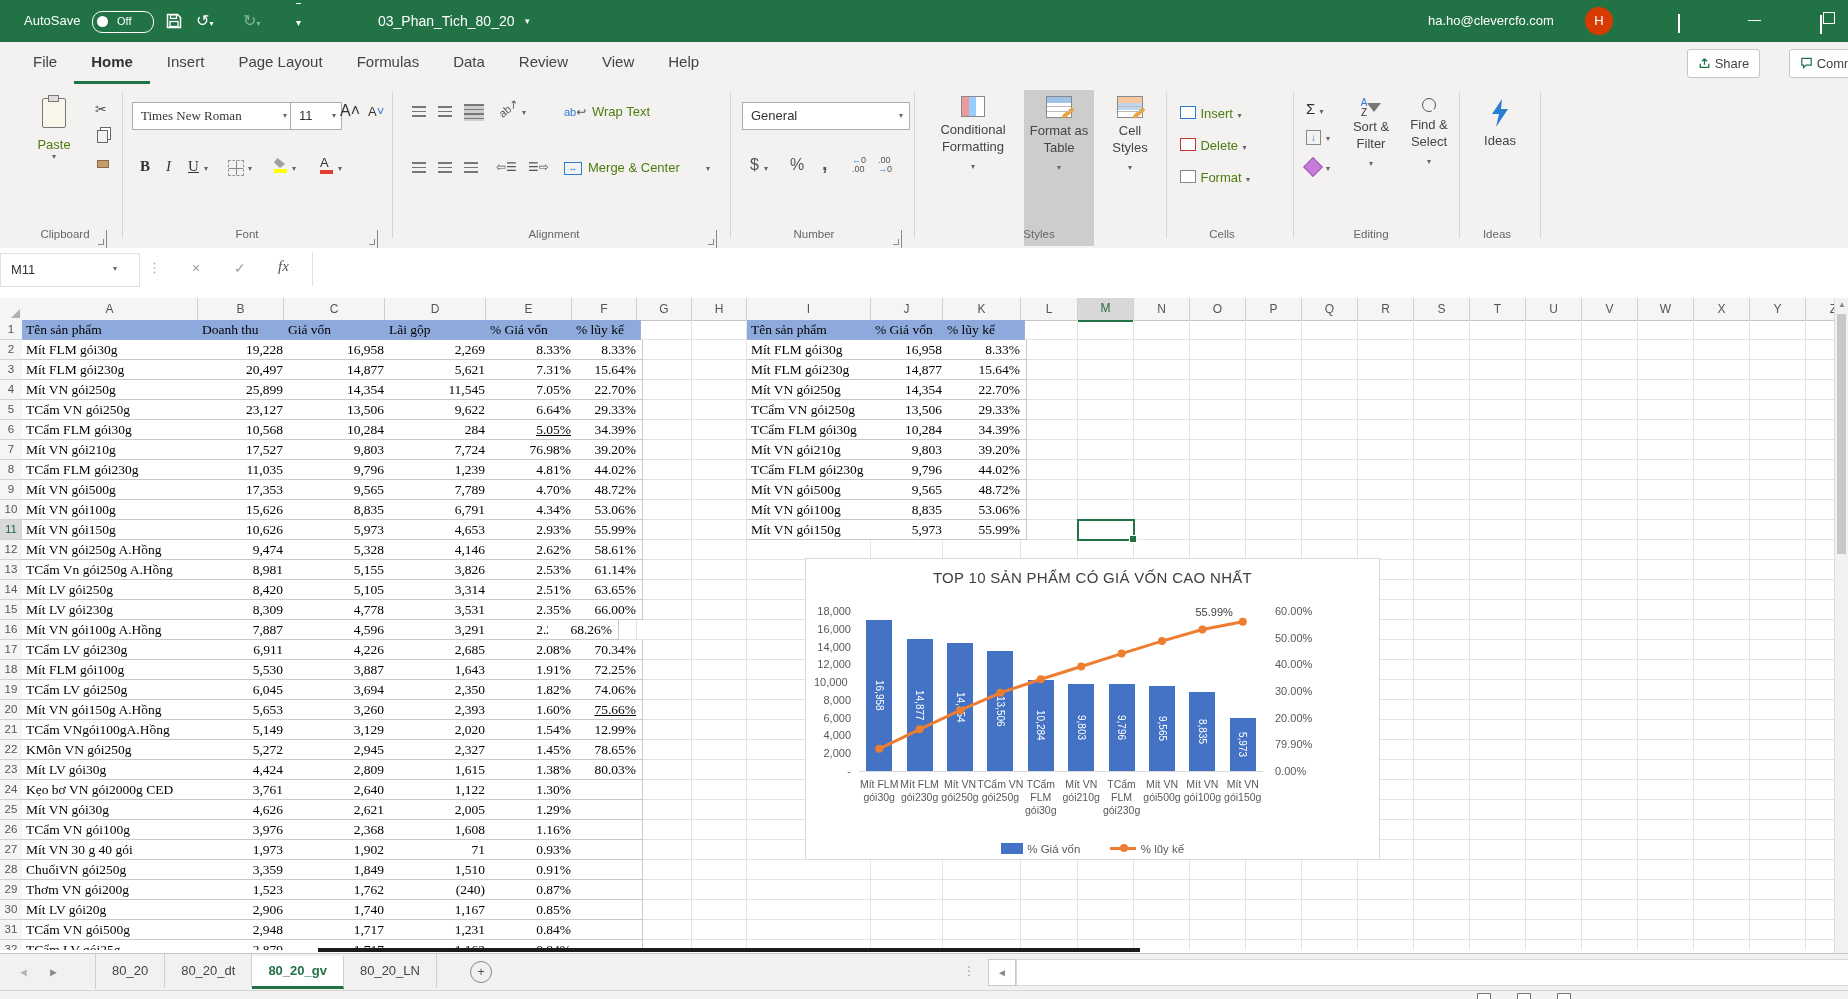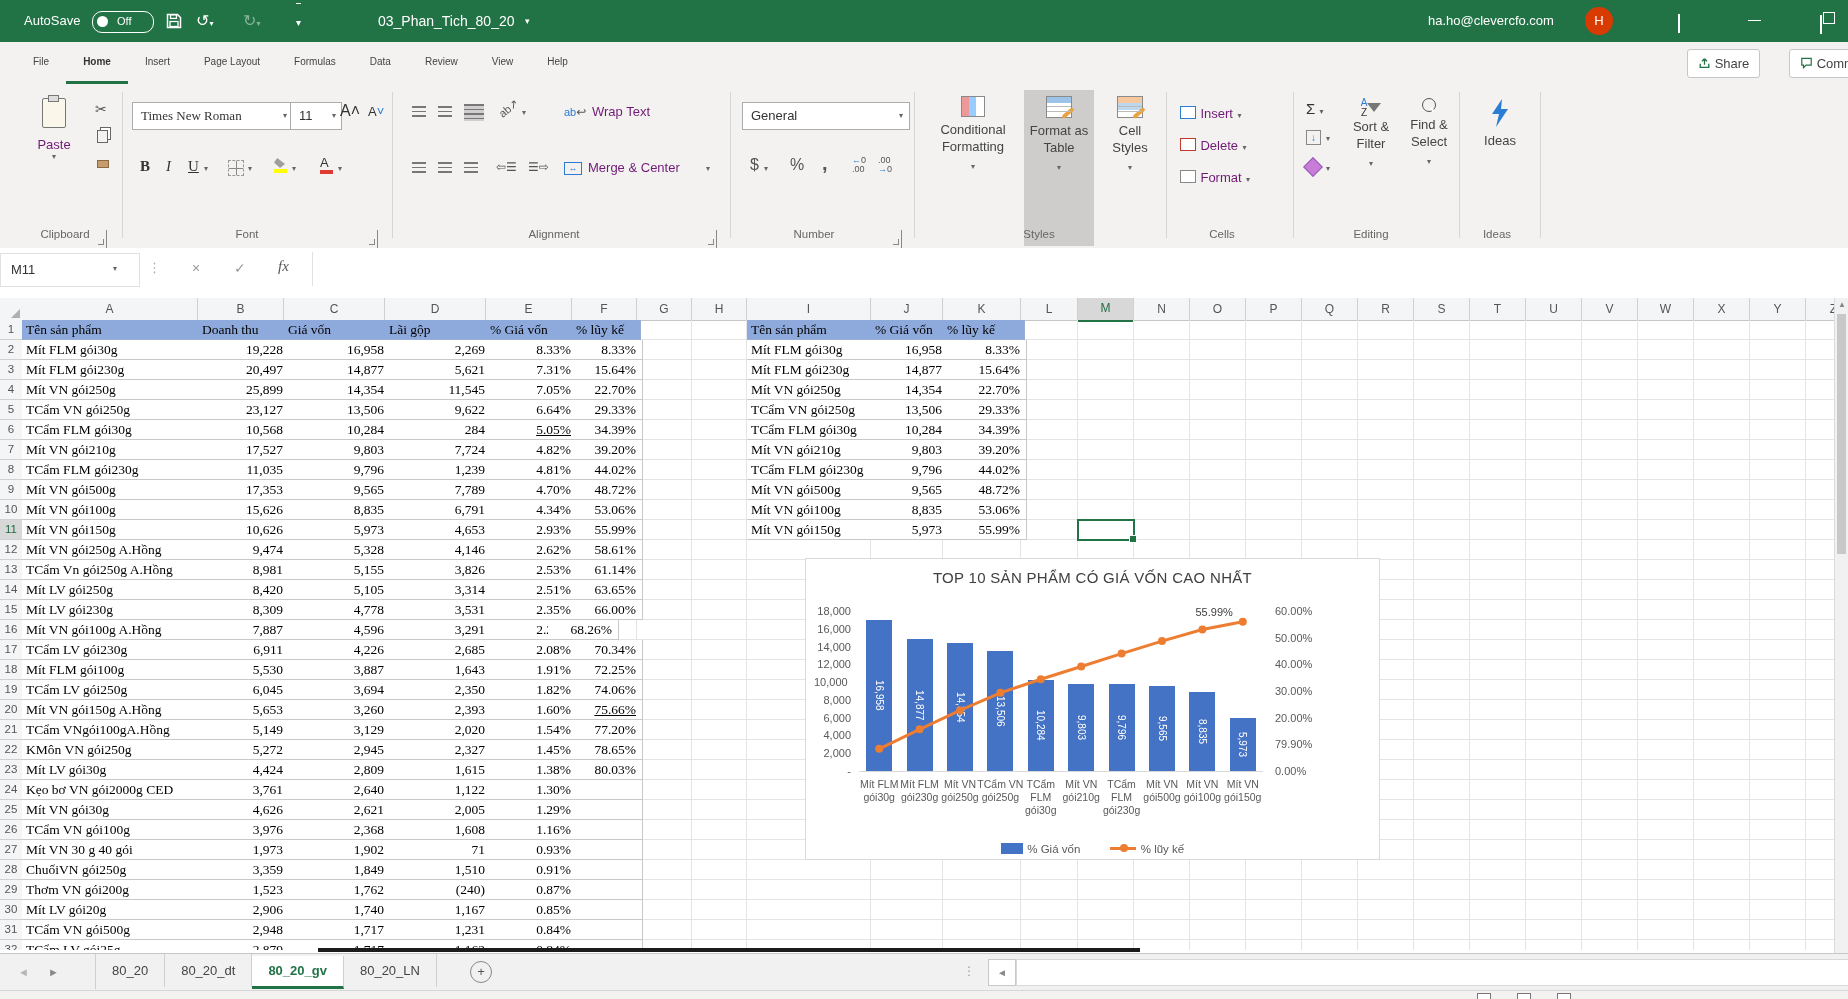--- a/index.html
+++ b/index.html
@@ -17,32 +17,32 @@
   .mag{width:9px;height:9px;border:1.6px solid #fff;border-radius:50%;display:inline-block;position:relative}
   .mag:after{content:"";position:absolute;width:1.6px;height:5px;background:#fff;left:8px;top:8px;transform:rotate(-45deg)}
   #avatar{left:1585px;top:7px;width:28px;height:28px;border-radius:50%;background:#d83b01;color:#fff;
           text-align:center;line-height:28px;font-size:13px}
   .ribdisp{width:14px;height:12px;border:1.4px solid #fff;position:relative;top:15px}
   .ribdisp:before{content:"";position:absolute;left:0;top:0;right:0;height:3px;background:#fff}
   .restore{width:10px;height:10px;border:1.4px solid #fff;position:relative;top:16px}
   .restore:before{content:"";position:absolute;left:2px;top:-4px;width:10px;height:10px;border:1.4px solid #fff}
   
   #menurow{left:0;top:42px;width:1848px;height:42px;background:#f3f2f1}
-  .mtab{display:inline-block;padding:0 17px;font-size:10px;line-height:39px;color:#444;cursor:default}
+  .mtab{display:inline-block;padding:0 17px;font-size:15px;line-height:39px;color:#444;cursor:default}
   .mtab.active{font-weight:bold;border-bottom:3px solid #217346;color:#333}
   .pillbtn{height:27px;border:1px solid #c8c6c4;background:#fff;border-radius:3px;font-size:13px;
            line-height:27px;padding:0 10px;color:#444}
   
   #ribbon{left:0;top:84px;width:1848px;height:164px;background:#f3f2f1;border-bottom:1px solid #d8d6d4}
   .gsep{width:1px;background:#d8d6d4;top:8px;height:146px}
   .glabel{font-size:11.5px;color:#666;text-align:center}
   .launch{width:10px;height:10px;border-right:1.4px solid #888;border-bottom:1.4px solid #888;position:relative}
   .launch:after{content:"";position:absolute;right:2px;bottom:2px;width:5px;height:5px;
     border-right:1.4px solid #888;border-bottom:1.4px solid #888}
-  .rlbl{font-size:13px;color:#701a75}
+  .rlbl{font-size:13px;color:#4d7c0f}
   .caret{font-size:8px;color:#666}
   .inputbox{background:#fff;border:1px solid #acacac;font-size:13px;color:#333}
   .biglbl{font-size:13px;color:#444;text-align:center;line-height:17px}
   .lines3{width:14px;height:11px;background:repeating-linear-gradient(#777 0 1.6px,transparent 1.6px 4.6px)}
   .minigrid{width:22px;height:19px;border:1px solid #8a8a8a;background:
      linear-gradient(90deg,#e99 0 7px,#9cf 7px 14px,#fff 14px)}
   .tblicon{width:24px;height:20px;border:1px solid #8a8a8a;background:
      linear-gradient(#9dc3e6 0 6px,#fff 6px),#fff;position:relative}
   .tblicon:after{content:"";position:absolute;left:0;right:0;top:9px;height:1px;background:#bbb;box-shadow:0 5px 0 #bbb}
   .brush{position:absolute;width:14px;height:4px;background:#e8a33d;transform:rotate(-40deg);right:-4px;bottom:2px;border-radius:2px}
@@ -422,21 +422,21 @@
     <div class="abs cell txt" style="left: 22px; top: 122px; width: 175px; height: 19px;">TCẩm FLM gói30g</div>
     <div class="abs cell num" style="left: 198px; top: 122px; width: 85px; height: 19px;">10,568</div>
     <div class="abs cell num" style="left: 284px; top: 122px; width: 100px; height: 19px;">10,284</div>
     <div class="abs cell num" style="left: 385px; top: 122px; width: 100px; height: 19px;">284</div>
     <div class="abs cell num" style="left: 486px; top: 122px; width: 85px; height: 19px; text-decoration: underline;">5.05%</div>
     <div class="abs cell num" style="left: 572px; top: 122px; width: 64px; height: 19px;">34.39%</div>
     <div class="abs cell txt" style="left: 22px; top: 142px; width: 175px; height: 19px;">Mít VN gói210g</div>
     <div class="abs cell num" style="left: 198px; top: 142px; width: 85px; height: 19px;">17,527</div>
     <div class="abs cell num" style="left: 284px; top: 142px; width: 100px; height: 19px;">9,803</div>
     <div class="abs cell num" style="left: 385px; top: 142px; width: 100px; height: 19px;">7,724</div>
-    <div class="abs cell num" style="left: 486px; top: 142px; width: 85px; height: 19px;">4.82%</div>
+    <div class="abs cell num" style="left: 486px; top: 142px; width: 85px; height: 19px;">76.98%</div>
     <div class="abs cell num" style="left: 572px; top: 142px; width: 64px; height: 19px;">39.20%</div>
     <div class="abs cell txt" style="left: 22px; top: 162px; width: 175px; height: 19px;">TCẩm FLM gói230g</div>
     <div class="abs cell num" style="left: 198px; top: 162px; width: 85px; height: 19px;">11,035</div>
     <div class="abs cell num" style="left: 284px; top: 162px; width: 100px; height: 19px;">9,796</div>
     <div class="abs cell num" style="left: 385px; top: 162px; width: 100px; height: 19px;">1,239</div>
     <div class="abs cell num" style="left: 486px; top: 162px; width: 85px; height: 19px;">4.81%</div>
     <div class="abs cell num" style="left: 572px; top: 162px; width: 64px; height: 19px;">44.02%</div>
     <div class="abs cell txt" style="left: 22px; top: 182px; width: 175px; height: 19px;">Mít VN gói500g</div>
     <div class="abs cell num" style="left: 198px; top: 182px; width: 85px; height: 19px;">17,353</div>
     <div class="abs cell num" style="left: 284px; top: 182px; width: 100px; height: 19px;">9,565</div>
@@ -507,21 +507,21 @@
     <div class="abs cell num" style="left: 198px; top: 402px; width: 85px; height: 19px;">5,653</div>
     <div class="abs cell num" style="left: 284px; top: 402px; width: 100px; height: 19px;">3,260</div>
     <div class="abs cell num" style="left: 385px; top: 402px; width: 100px; height: 19px;">2,393</div>
     <div class="abs cell num" style="left: 486px; top: 402px; width: 85px; height: 19px;">1.60%</div>
     <div class="abs cell num" style="left: 572px; top: 402px; width: 64px; height: 19px; text-decoration: underline;">75.66%</div>
     <div class="abs cell txt" style="left: 22px; top: 422px; width: 175px; height: 19px;">TCẩm VNgói100gA.Hồng</div>
     <div class="abs cell num" style="left: 198px; top: 422px; width: 85px; height: 19px;">5,149</div>
     <div class="abs cell num" style="left: 284px; top: 422px; width: 100px; height: 19px;">3,129</div>
     <div class="abs cell num" style="left: 385px; top: 422px; width: 100px; height: 19px;">2,020</div>
     <div class="abs cell num" style="left: 486px; top: 422px; width: 85px; height: 19px;">1.54%</div>
-    <div class="abs cell num" style="left: 572px; top: 422px; width: 64px; height: 19px;">77.20%</div>
+    <div class="abs cell num" style="left: 572px; top: 422px; width: 64px; height: 19px;">12.99%</div>
     <div class="abs cell txt" style="left: 22px; top: 442px; width: 175px; height: 19px;">KMôn VN gói250g</div>
     <div class="abs cell num" style="left: 198px; top: 442px; width: 85px; height: 19px;">5,272</div>
     <div class="abs cell num" style="left: 284px; top: 442px; width: 100px; height: 19px;">2,945</div>
     <div class="abs cell num" style="left: 385px; top: 442px; width: 100px; height: 19px;">2,327</div>
     <div class="abs cell num" style="left: 486px; top: 442px; width: 85px; height: 19px;">1.45%</div>
     <div class="abs cell num" style="left: 572px; top: 442px; width: 64px; height: 19px;">78.65%</div>
     <div class="abs cell txt" style="left: 22px; top: 462px; width: 175px; height: 19px;">Mít LV gói30g</div>
     <div class="abs cell num" style="left: 198px; top: 462px; width: 85px; height: 19px;">4,424</div>
     <div class="abs cell num" style="left: 284px; top: 462px; width: 100px; height: 19px;">2,809</div>
     <div class="abs cell num" style="left: 385px; top: 462px; width: 100px; height: 19px;">1,615</div>

